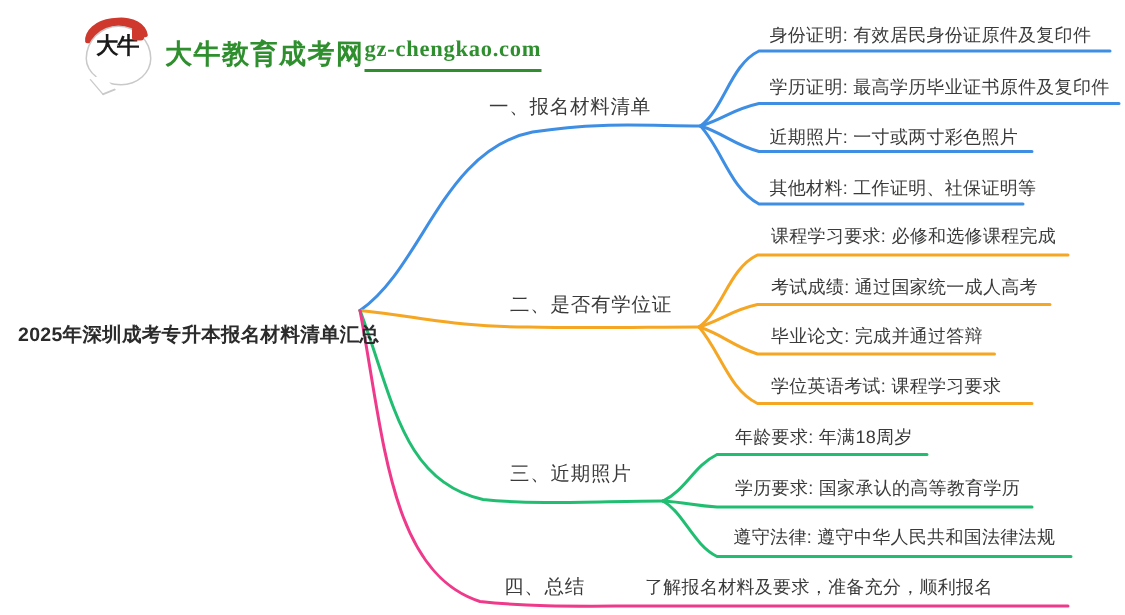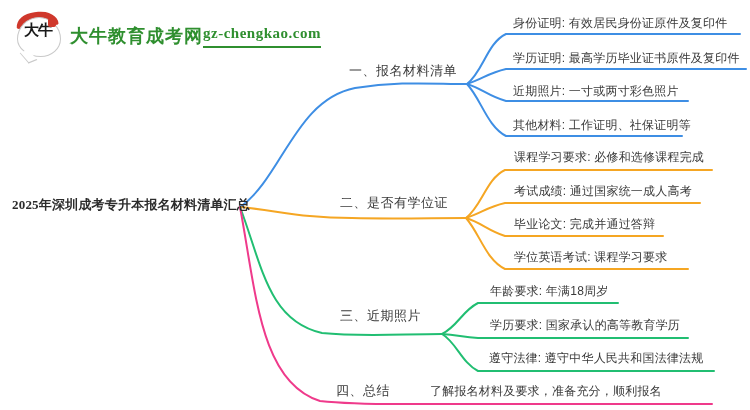--- a/index.html
+++ b/index.html
@@ -8,21 +8,21 @@
     font-family:"Liberation Sans","DejaVu Sans",sans-serif;
   }
   .map-svg{position:absolute;left:0;top:0;width:750px;height:410px;}
   .map-svg path{fill:none;stroke-width:2;stroke-linecap:round;}
   .node{position:absolute;white-space:nowrap;color:#333;line-height:1.2;}
   .root-label{font-size:13px;font-weight:bold;letter-spacing:0.2px;color:#2b2b2b;}
   .branch-label{font-size:13px;color:#3a3a3a;letter-spacing:0.5px;}
   .leaf-label{font-size:12px;color:#3a3a3a;letter-spacing:0.2px;}
   
   .logo{position:absolute;left:16px;top:13px;display:flex;align-items:center;gap:8px;cursor:pointer;}
-  .logo-bubble{position:relative;width:46px;height:46px;}
+  .logo-bubble{position:relative;width:46px;height:46px;margin-left:40px;}
   .bubble-body{
     position:absolute;left:1px;top:4px;width:42px;height:38px;background:#fff;
     border:1.5px solid #c9c9c9;border-radius:50% 50% 46% 54% / 55% 55% 45% 45%;
   }
   .bubble-tail{
     position:absolute;left:7px;bottom:-3px;width:10px;height:10px;background:#fff;
     border-left:1.5px solid #c9c9c9;border-bottom:1.5px solid #c9c9c9;
     transform:skewX(28deg) rotate(-18deg);
   }
   .bubble-hat{
@@ -81,23 +81,23 @@
       <div class="bubble-tail"></div>
       <div class="bubble-text">大牛</div>
       <div class="bubble-seal"></div>
     </div>
     <div class="logo-text">
       <span class="logo-name" style="color:#2f8f2f;">大牛教育成考网</span>
       <span class="logo-url" style="color:#2f8f2f;border-color:#2f8f2f;">gz-chengkao.com</span>
     </div>
   </div>
 
-  <div class="node root-label" style="left:12px;top:197px;font-family:Liberation Serif, serif;">2025年深圳成考专升本报名材料清单汇总</div>
+  <div class="node root-label" style="left:12px;top:215px;">2025年深圳成考专升本报名材料清单汇总</div>
 
-  <div class="node branch-label" style="left:349px;top:63px;">一、报名材料清单</div>
+  <div class="node branch-label" style="left:326px;top:63px;">一、报名材料清单</div>
   <div class="node leaf-label" style="left:513px;top:16px;">身份证明: 有效居民身份证原件及复印件</div>
   <div class="node leaf-label" style="left:513px;top:51px;text-align:center;">学历证明: 最高学历毕业证书原件及复印件</div>
   <div class="node leaf-label" style="left:513px;top:118px;">其他材料: 工作证明、社保证明等</div>
   <div class="node leaf-label" style="left:513px;top:84px;">近期照片: 一寸或两寸彩色照片</div>
 
   <div class="node branch-label" style="left:340px;top:195px;">二、是否有学位证</div>
   <div class="node leaf-label" style="left:514px;top:150px;">课程学习要求: 必修和选修课程完成</div>
   <div class="node leaf-label" style="left:514px;top:184px;">考试成绩: 通过国家统一成人高考</div>
   <div class="node leaf-label" style="left:514px;top:217px;">毕业论文: 完成并通过答辩</div>
   <div class="node leaf-label" style="left:514px;top:250px;">学位英语考试: 课程学习要求</div>

